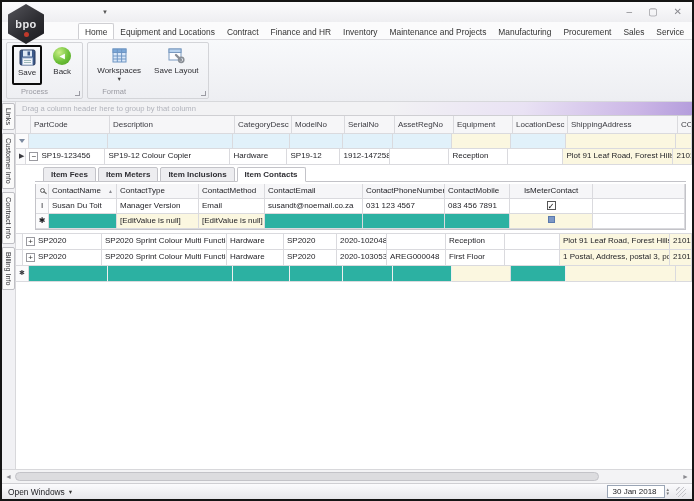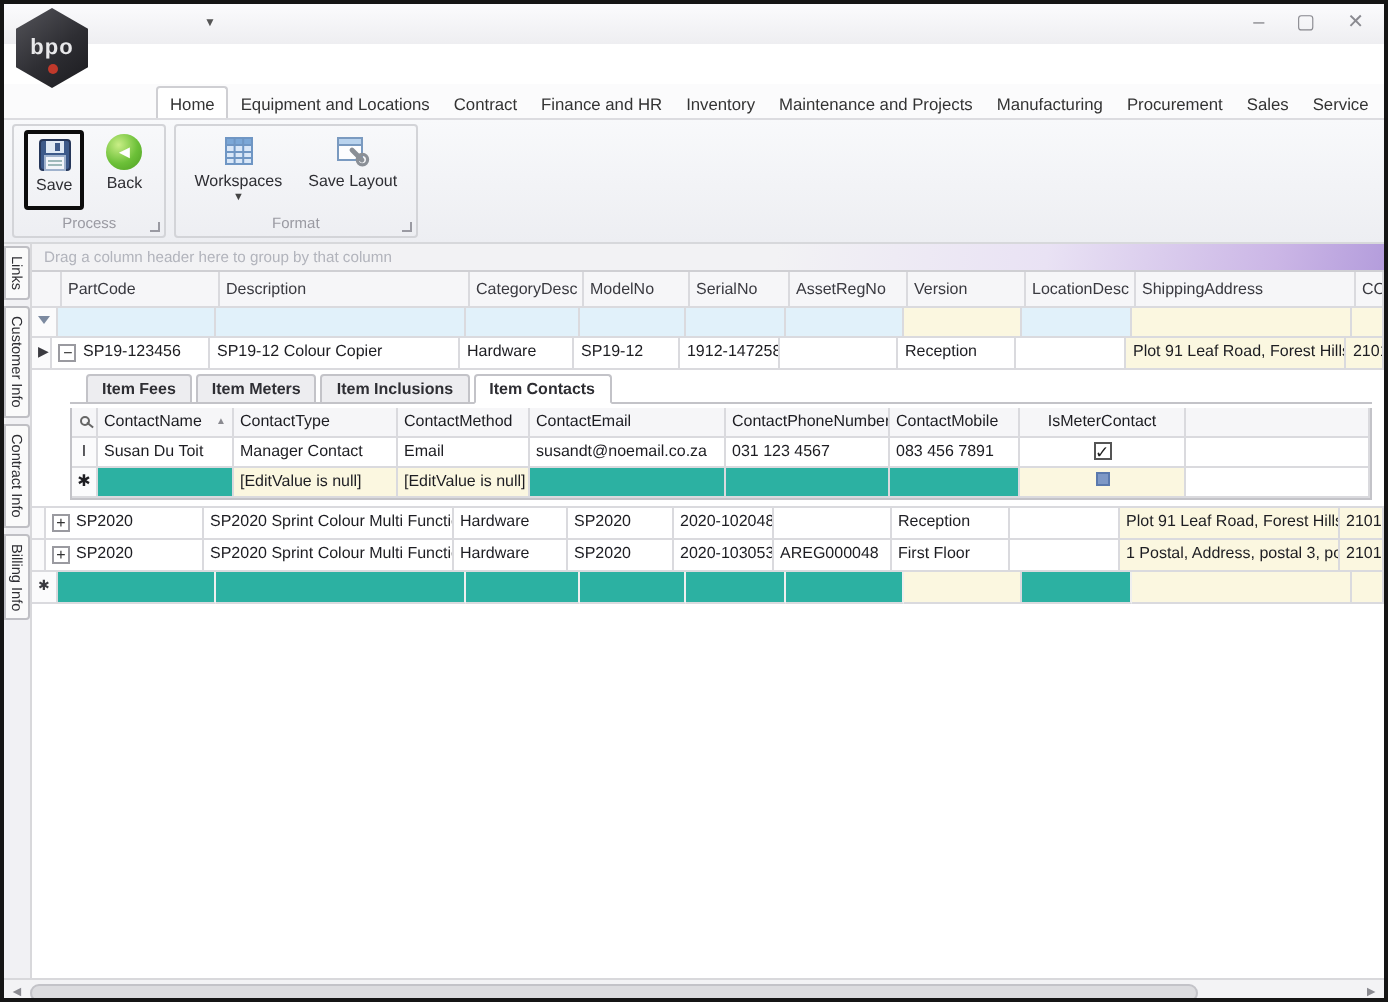--- a/index.html
+++ b/index.html
@@ -14,29 +14,29 @@
           background:linear-gradient(140deg,#55555b 0%,#2e2e33 55%,#1b1b1f 100%);
           display:flex; align-items:center; justify-content:center; }
   .logo span { color:#e8e8ea; font-weight:bold; font-size:11px; letter-spacing:0.5px; }
   .logo i { position:absolute; bottom:7px; left:50%; width:5px; height:5px; margin-left:-2px; border-radius:50%; background:#c0392b; font-style:normal; }
   .qat-arrow { margin-left:100px; font-size:6px; color:#555; }
   .title-text { position:absolute; left:0; right:0; text-align:center; font-size:8.5px; color:#2b2b2b; }
   .win-btns { margin-left:auto; display:flex; gap:16px; padding-right:10px; z-index:3; }
   .win-btns span { font-size:10px; color:#8a8a90; line-height:10px; }
 
   
-  .ribbon-tabs { height:18px; background:#fbfbfc; display:flex; align-items:flex-end; padding-left:76px; border-bottom:1px solid #dcdce0;margin-top:20px; }
+  .ribbon-tabs { height:18px; background:#fbfbfc; display:flex; align-items:flex-end; padding-left:76px; border-bottom:1px solid #dcdce0; }
   .rtab { font-size:8.4px; color:#333; padding:3px 6px 2px 6px; white-space:nowrap; }
   .rtab.active { background:#fff; border:1px solid #cfcfd3; border-bottom:none; border-radius:2px 2px 0 0; }
 
   
   .ribbon-body { height:62px; background:linear-gradient(#f8f9fb,#edeef2); border-bottom:1px solid #d7d8db; display:flex; gap:4px; padding:2px 4px 2px 4px; }
   .rb-group { border:1px solid #d3d4d8; border-radius:2px; display:flex; flex-direction:column; }
   .rb-body { flex:1; display:flex; align-items:stretch; padding:2px 5px 0 5px; gap:5px; }
-  .rb-caption { height:13px; font-size:7.5px; color:#9a9aa2; display:flex; align-items:center; justify-content:center; position:relative; padding:0 14px; }
+  .rb-caption { height:13px; font-size:7.5px; color:#9a9aa2; display:flex; align-items:center; position:relative; padding:0 14px; }
   .launcher { position:absolute; right:2px; bottom:2px; width:5px; height:5px; border-right:1px solid #9a9aa2; border-bottom:1px solid #9a9aa2; }
   .big-btn { display:flex; flex-direction:column; align-items:center; justify-content:flex-start; padding:2px 4px; border-radius:2px; min-width:30px; }
   .big-btn .lbl { font-size:8px; color:#2e2e33; margin-top:2px; white-space:nowrap; }
   .big-btn.focus-box { border:2px solid #0c0c0c; }
   .drop-arrow { font-size:5.5px; color:#444; margin-top:1px; }
   .icon-back { width:18px; height:18px; border-radius:50%; background:radial-gradient(circle at 35% 30%,#c9ee86,#6cc038 55%,#4d9d22); display:flex; align-items:center; justify-content:center; }
   .icon-back b { color:#fff; font-size:9px; line-height:9px; font-weight:bold; }
 
   
   .main { display:flex; height:367px; background:#fff; }
@@ -203,21 +203,21 @@
       <div class="groupby">Drag a column header here to group by that column</div>
 
       <div class="row hrow">
         <div class="cell hdr w-ind"></div>
         <div class="cell hdr w-part">PartCode</div>
         <div class="cell hdr w-desc">Description</div>
         <div class="cell hdr w-cat">CategoryDesc</div>
         <div class="cell hdr w-model">ModelNo</div>
         <div class="cell hdr w-serial">SerialNo</div>
         <div class="cell hdr w-asset">AssetRegNo</div>
-        <div class="cell hdr w-loc">Version</div>
+        <div class="cell hdr w-loc">Equipment</div>
         <div class="cell hdr w-locd">LocationDesc</div>
         <div class="cell hdr w-ship">ShippingAddress</div>
         <div class="cell hdr w-cosa">COSA</div>
       </div>
 
       <div class="row frow">
         <div class="cell ind"><span class="funnel"></span></div>
         <div class="cell blue w-part"></div>
         <div class="cell blue w-desc"></div>
         <div class="cell blue w-cat"></div>
@@ -259,21 +259,21 @@
             <div class="scell hdr s-method">ContactMethod</div>
             <div class="scell hdr s-email">ContactEmail</div>
             <div class="scell hdr s-phone">ContactPhoneNumber</div>
             <div class="scell hdr s-mobile">ContactMobile</div>
             <div class="scell hdr s-meter">IsMeterContact</div>
             <div class="scell hdr s-fill"></div>
           </div>
           <div class="srow">
             <div class="scell ind s-ind">I</div>
             <div class="scell s-name">Susan Du Toit</div>
-            <div class="scell s-type">Manager Contact</div>
+            <div class="scell s-type">Manager Version</div>
             <div class="scell s-method">Email</div>
             <div class="scell s-email">susandt@noemail.co.za</div>
             <div class="scell s-phone">031 123 4567</div>
             <div class="scell s-mobile">083 456 7891</div>
             <div class="scell s-meter"><span class="chk">✓</span></div>
             <div class="scell s-fill"></div>
           </div>
           <div class="srow">
             <div class="scell ind s-ind">✱</div>
             <div class="scell teal s-name"></div>

